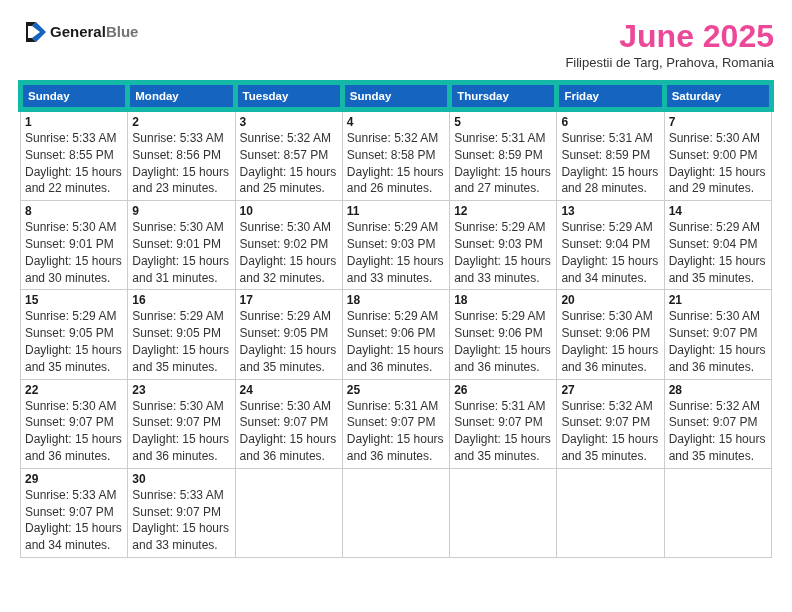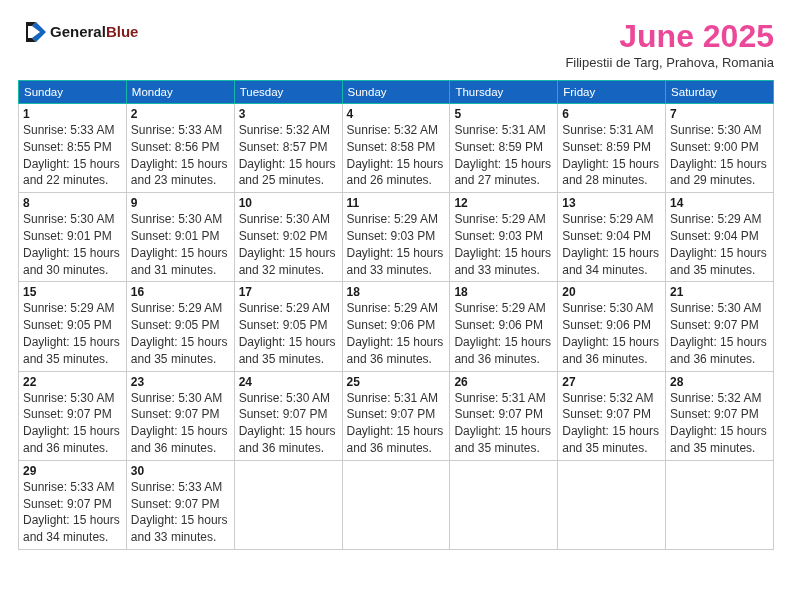--- a/index.html
+++ b/index.html
@@ -32,21 +32,21 @@
       line-height: 1.1;
     }
     .logo-general {
       font-size: 15px;
       font-weight: bold;
       color: #1a1a1a;
     }
     .logo-blue {
       font-size: 15px;
       font-weight: bold;
-      color: #7f1d1d;
+      color: #737373;
     }
     .logo-icon {
       width: 28px;
       height: 28px;
       margin-right: 4px;
     }
     .title-section {
       text-align: right;
     }
     .month-title {
@@ -60,24 +60,24 @@
     }
     .calendar {
       width: 100%;
       border-collapse: collapse;
       table-layout: fixed;
     }
     .calendar th {
       background: #1565c0;
       color: #fff;
       font-size: 11.5px;
-      font-weight: normal;
+      font-weight: bold;
       text-align: left;
       padding: 5px 5px;
-      border: 1px solid #14b8a6;
+      border: 5px solid #14b8a6;
     }
     .calendar td {
       border: 1px solid #ccc;
       vertical-align: top;
       padding: 3px 4px;
       font-size: 9px;
       color: #222;
       background: #fff;
       height: 82px;
     }

